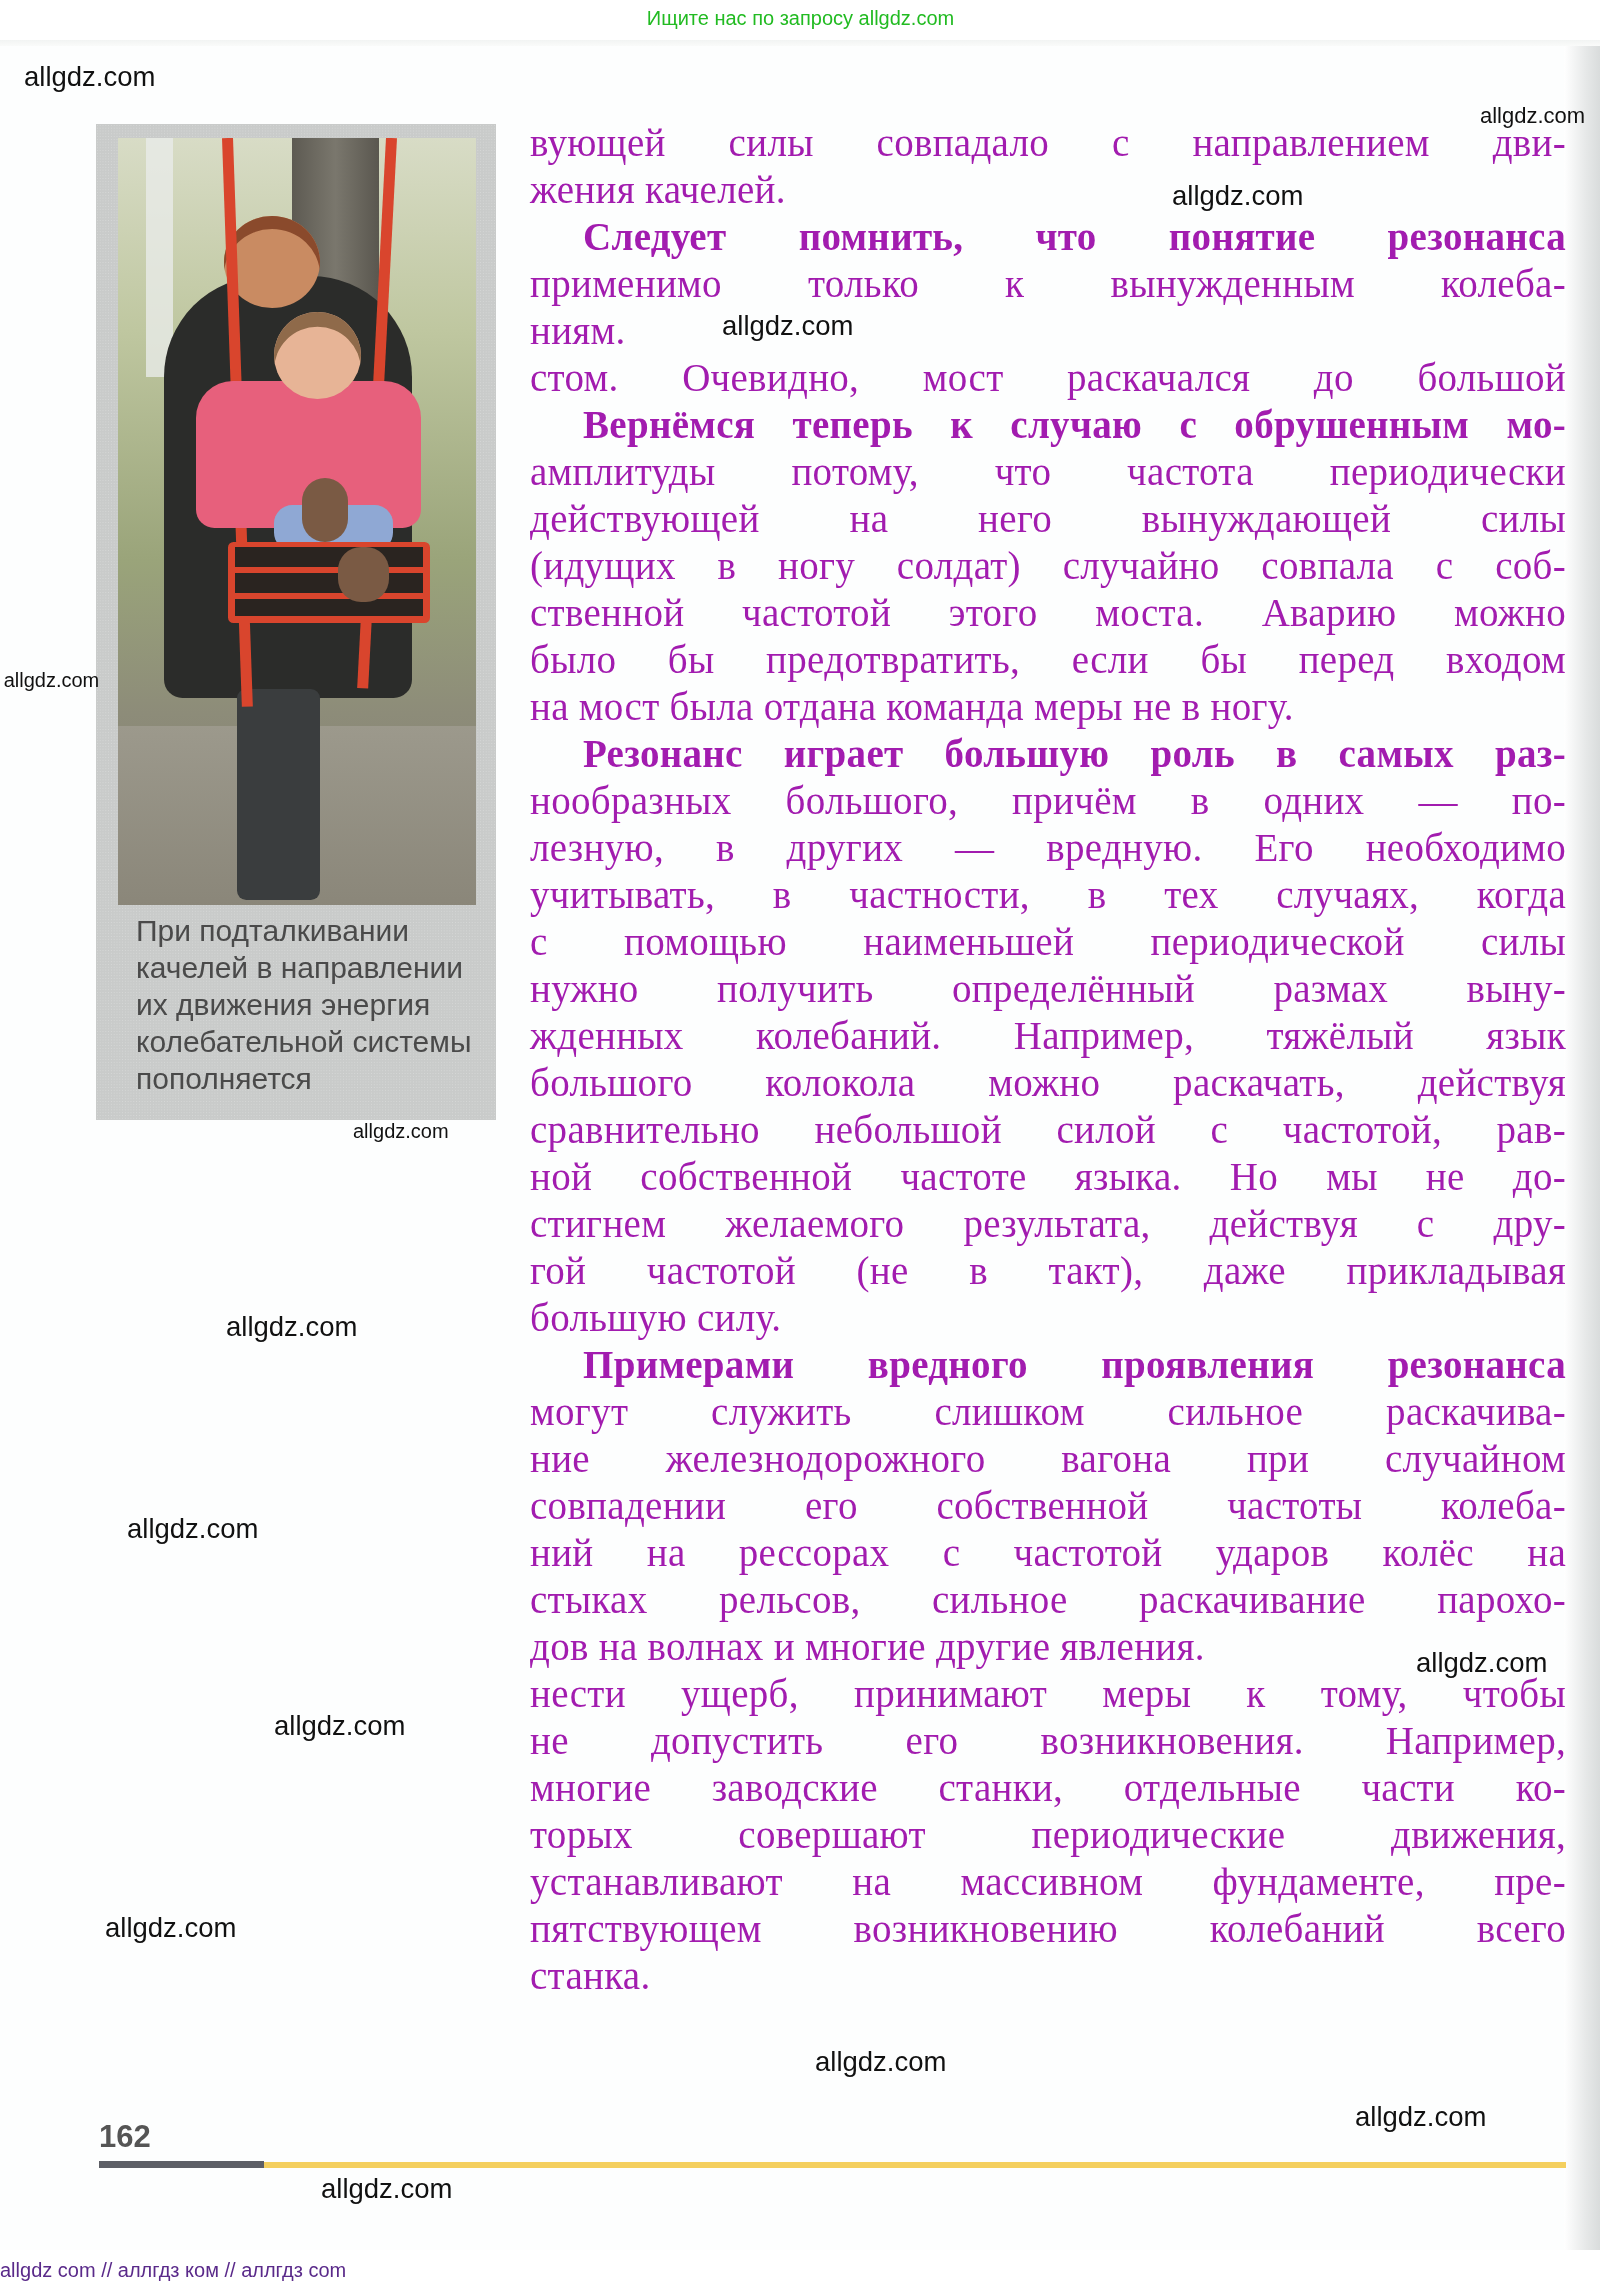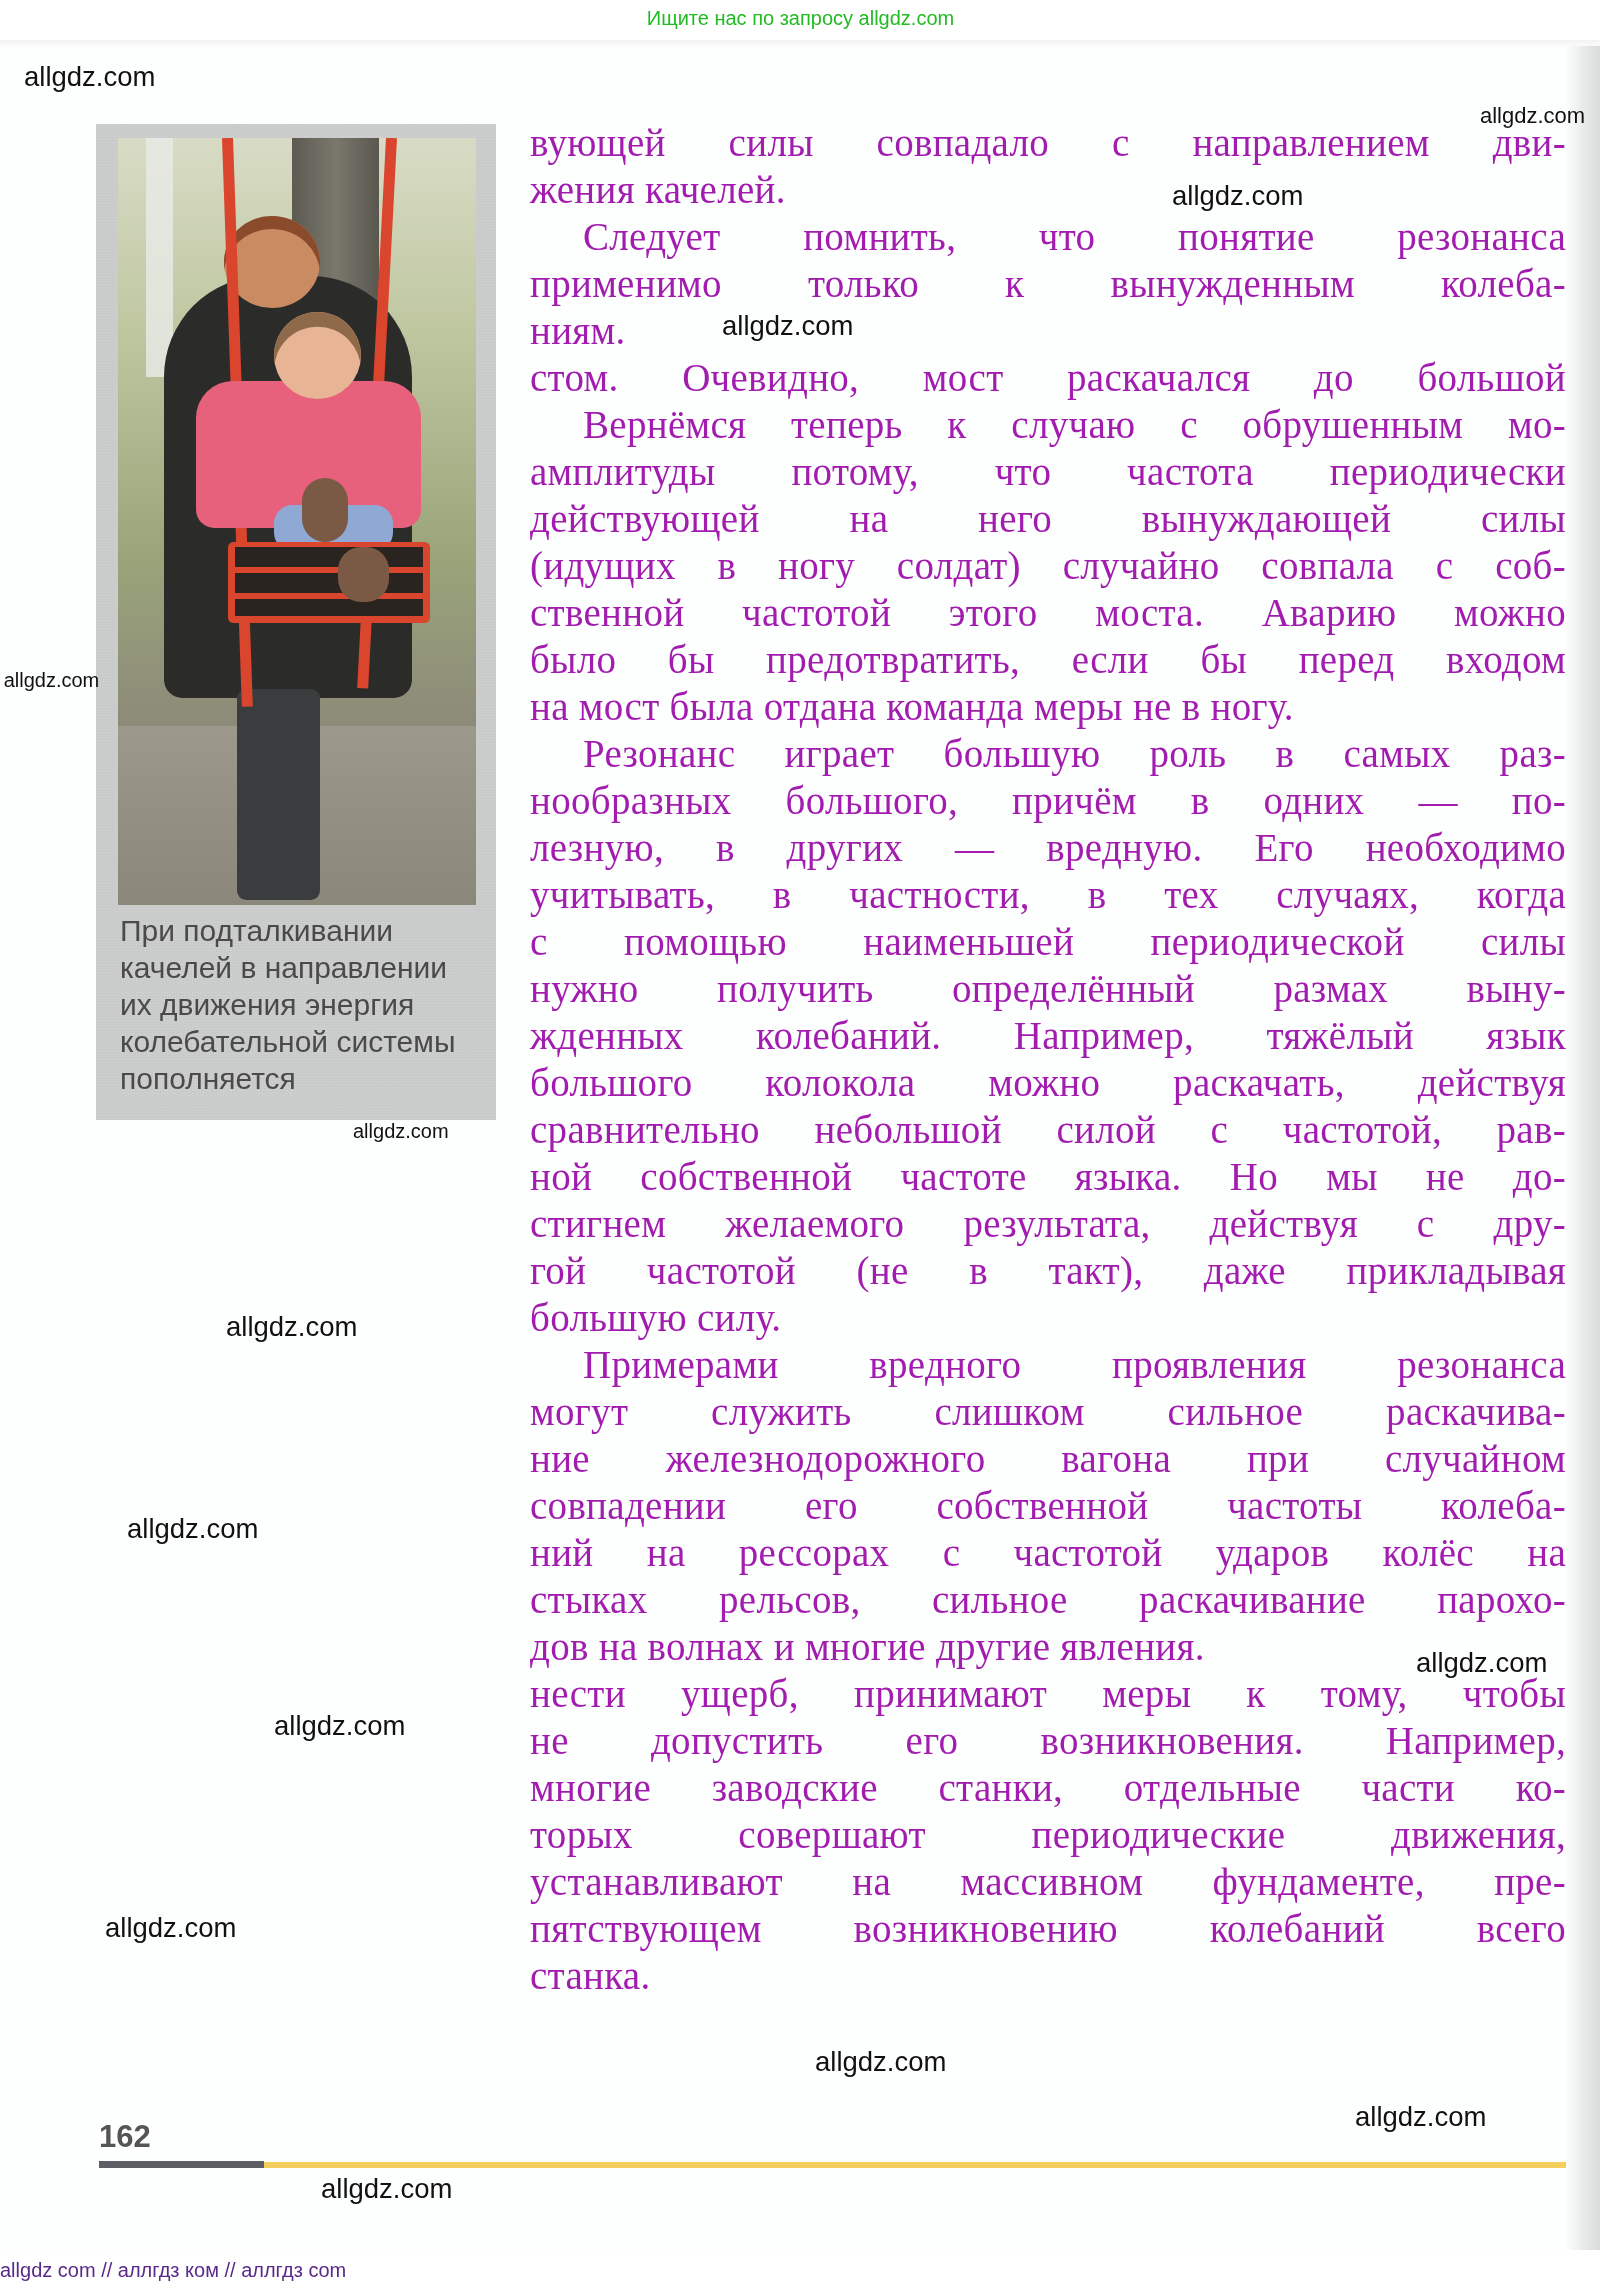--- a/index.html
+++ b/index.html
@@ -62,31 +62,31 @@
     border: 7.3px solid #d9452d; border-top-width: 5.5px; background: repeating-linear-gradient(#2a2420 0 20px, #d9452d 20px 26px); border-radius: 5.5px; }
   .photo .shoe { position:absolute; left: 184px; top: 340px; width: 46px; height: 64px;
     background:#7a5a44; border-radius: 23px; }
   .photo .shoe2 { position:absolute; left: 220px; top: 409px; width: 51px; height: 55px;
     background:#7a5a44; border-radius: 23px; }
   .caption {
     position: absolute; left: 24px; top: 788px; width: 367px;
     font-family: "Liberation Sans", sans-serif; font-size: 30px; line-height: 37px;
     color: #4a4a4a;
   }
-  .caption div { white-space: nowrap; }
+  .caption div { white-space: nowrap; margin-left: 16px; }
   .text-col {
     position: absolute; left: 530px; top: 119px; width: 1036px;
     font-family: "Liberation Serif", serif; font-size: 39px; line-height: 47px;
     color: #a21caf; letter-spacing: 0.3px;
   }
   .text-col .line {
     white-space: nowrap; text-align: justify; text-align-last: justify; height: 47px;
   }
   .text-col .line.last { text-align-last: left; }
-  .text-col .line.indent { padding-left: 53px; }
+  .text-col .line.indent { padding-left: 53px; font-weight: bold; }
   .page-number {
     position: absolute; left: 99px; top: 2119px;
     font-family: "Liberation Sans", sans-serif; font-weight: bold; font-size: 31px;
     color: #555555;
   }
   .rule-gray { position: absolute; left: 99px; top: 2161px; width: 165px; height: 7.3px; background: #5d5f66; }
   .rule-yellow { position: absolute; left: 264px; top: 2162px; width: 1302px; height: 6.4px; background: #f4cf5e; }
   .wm {
     position: absolute; font-family: "Liberation Sans", sans-serif; font-size: 27.5px;
     color: #111111; white-space: nowrap;

